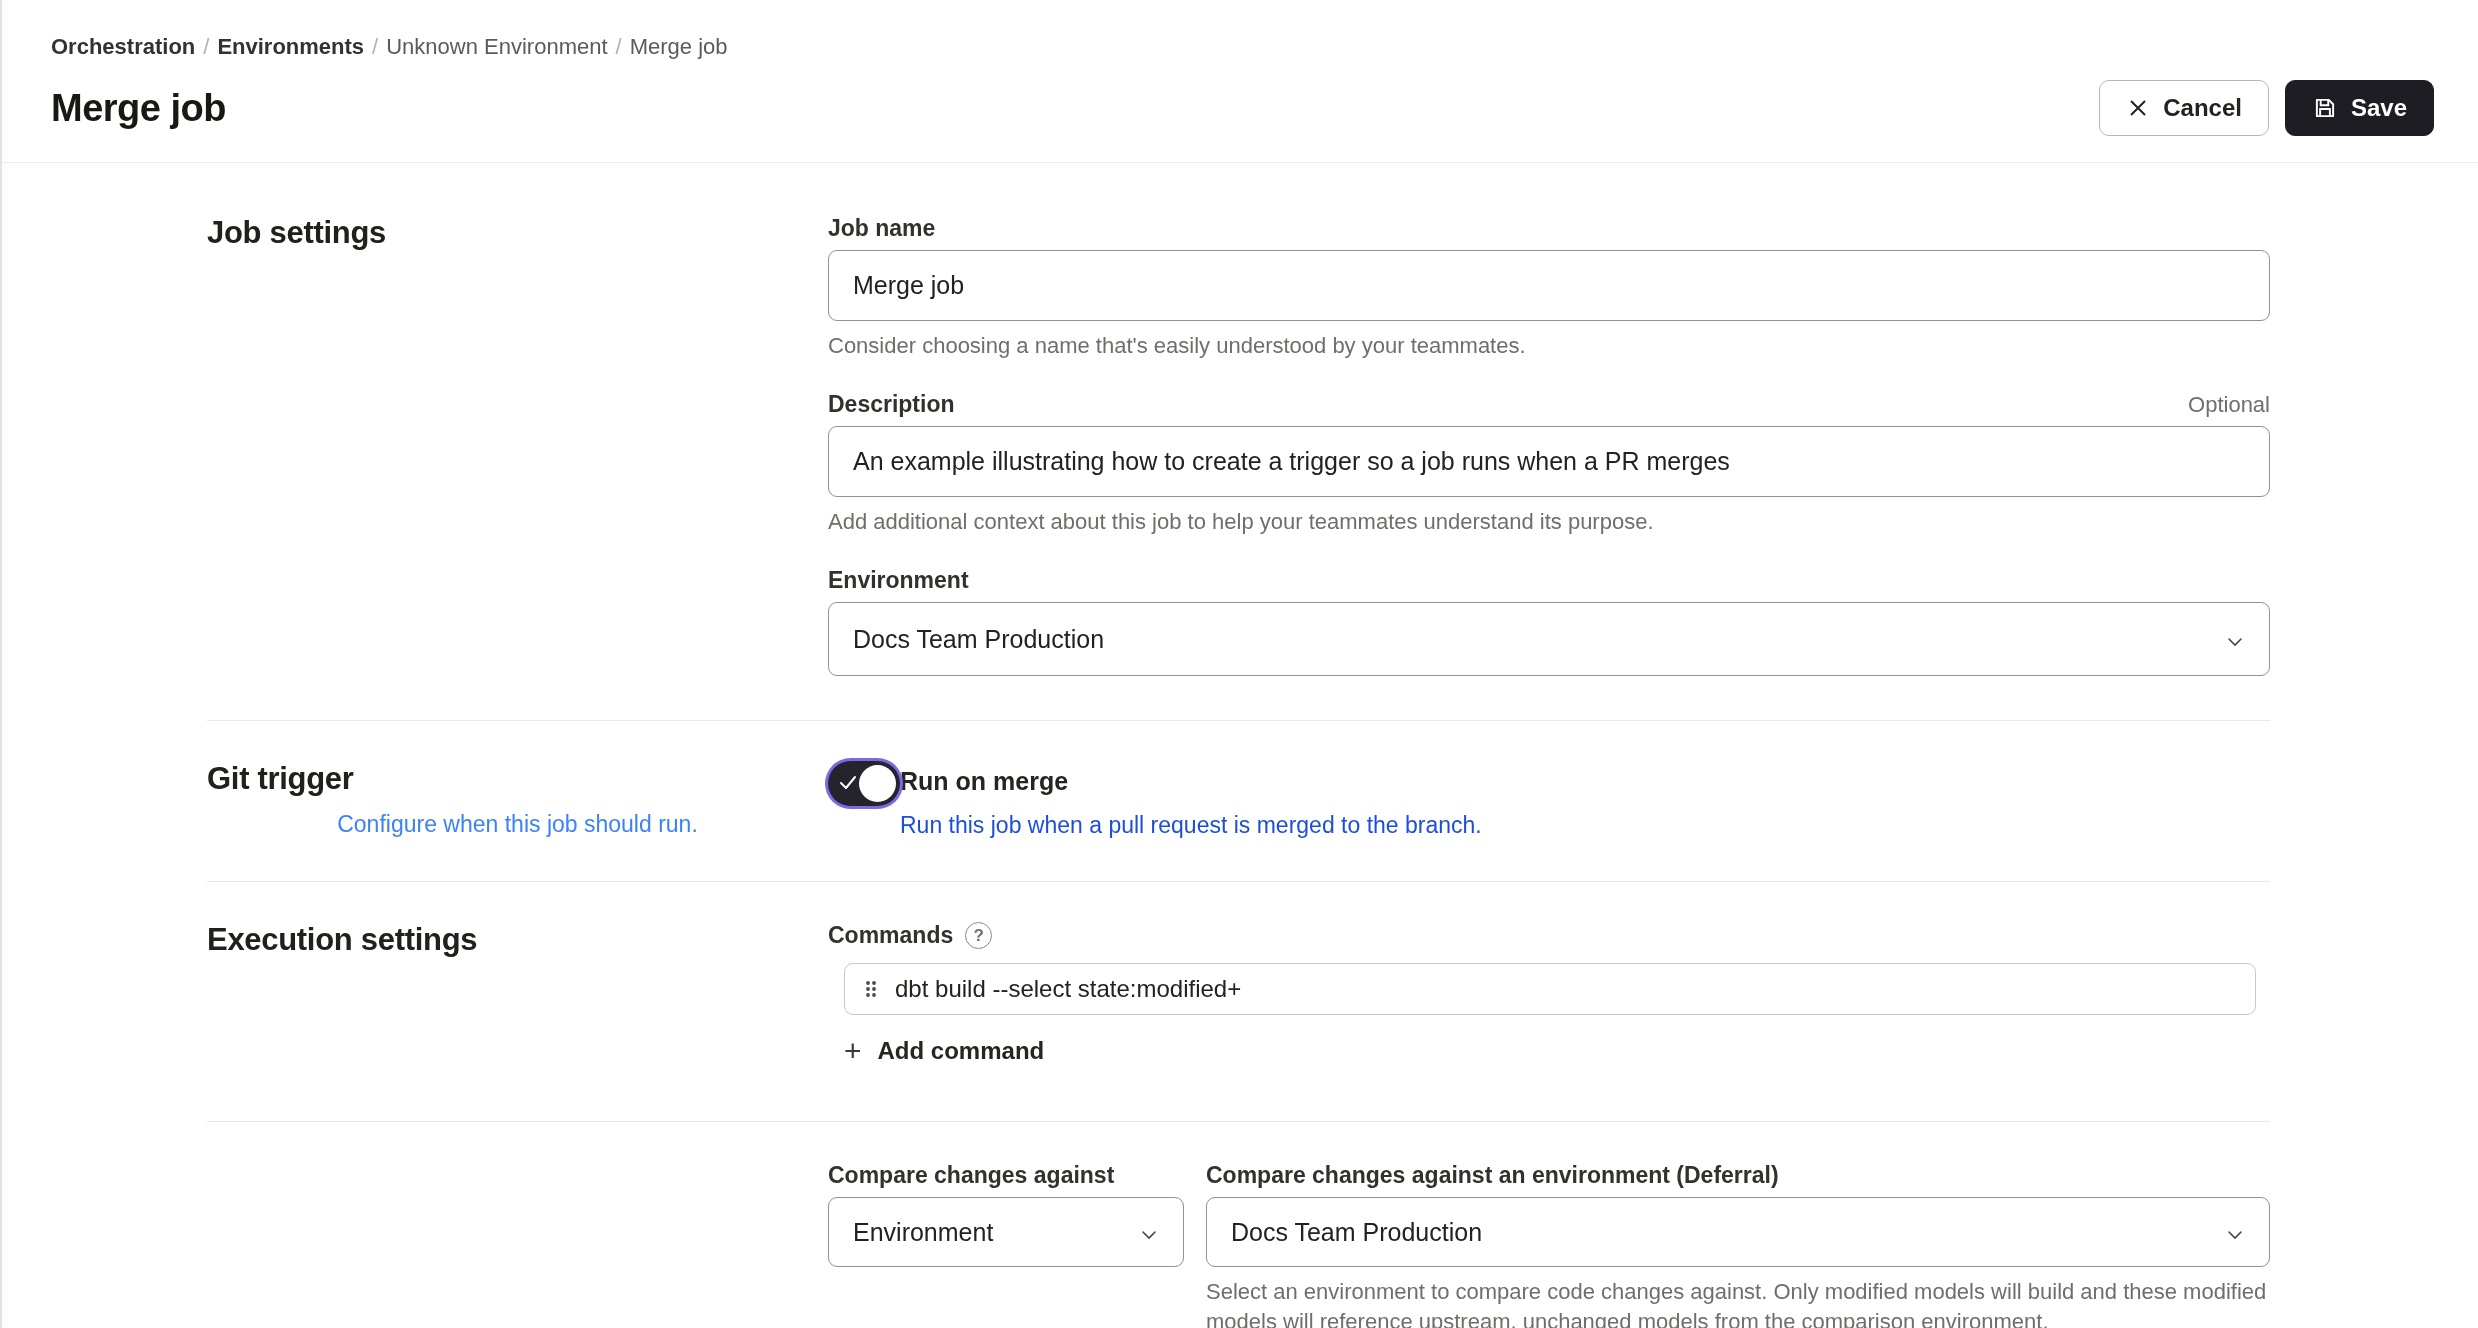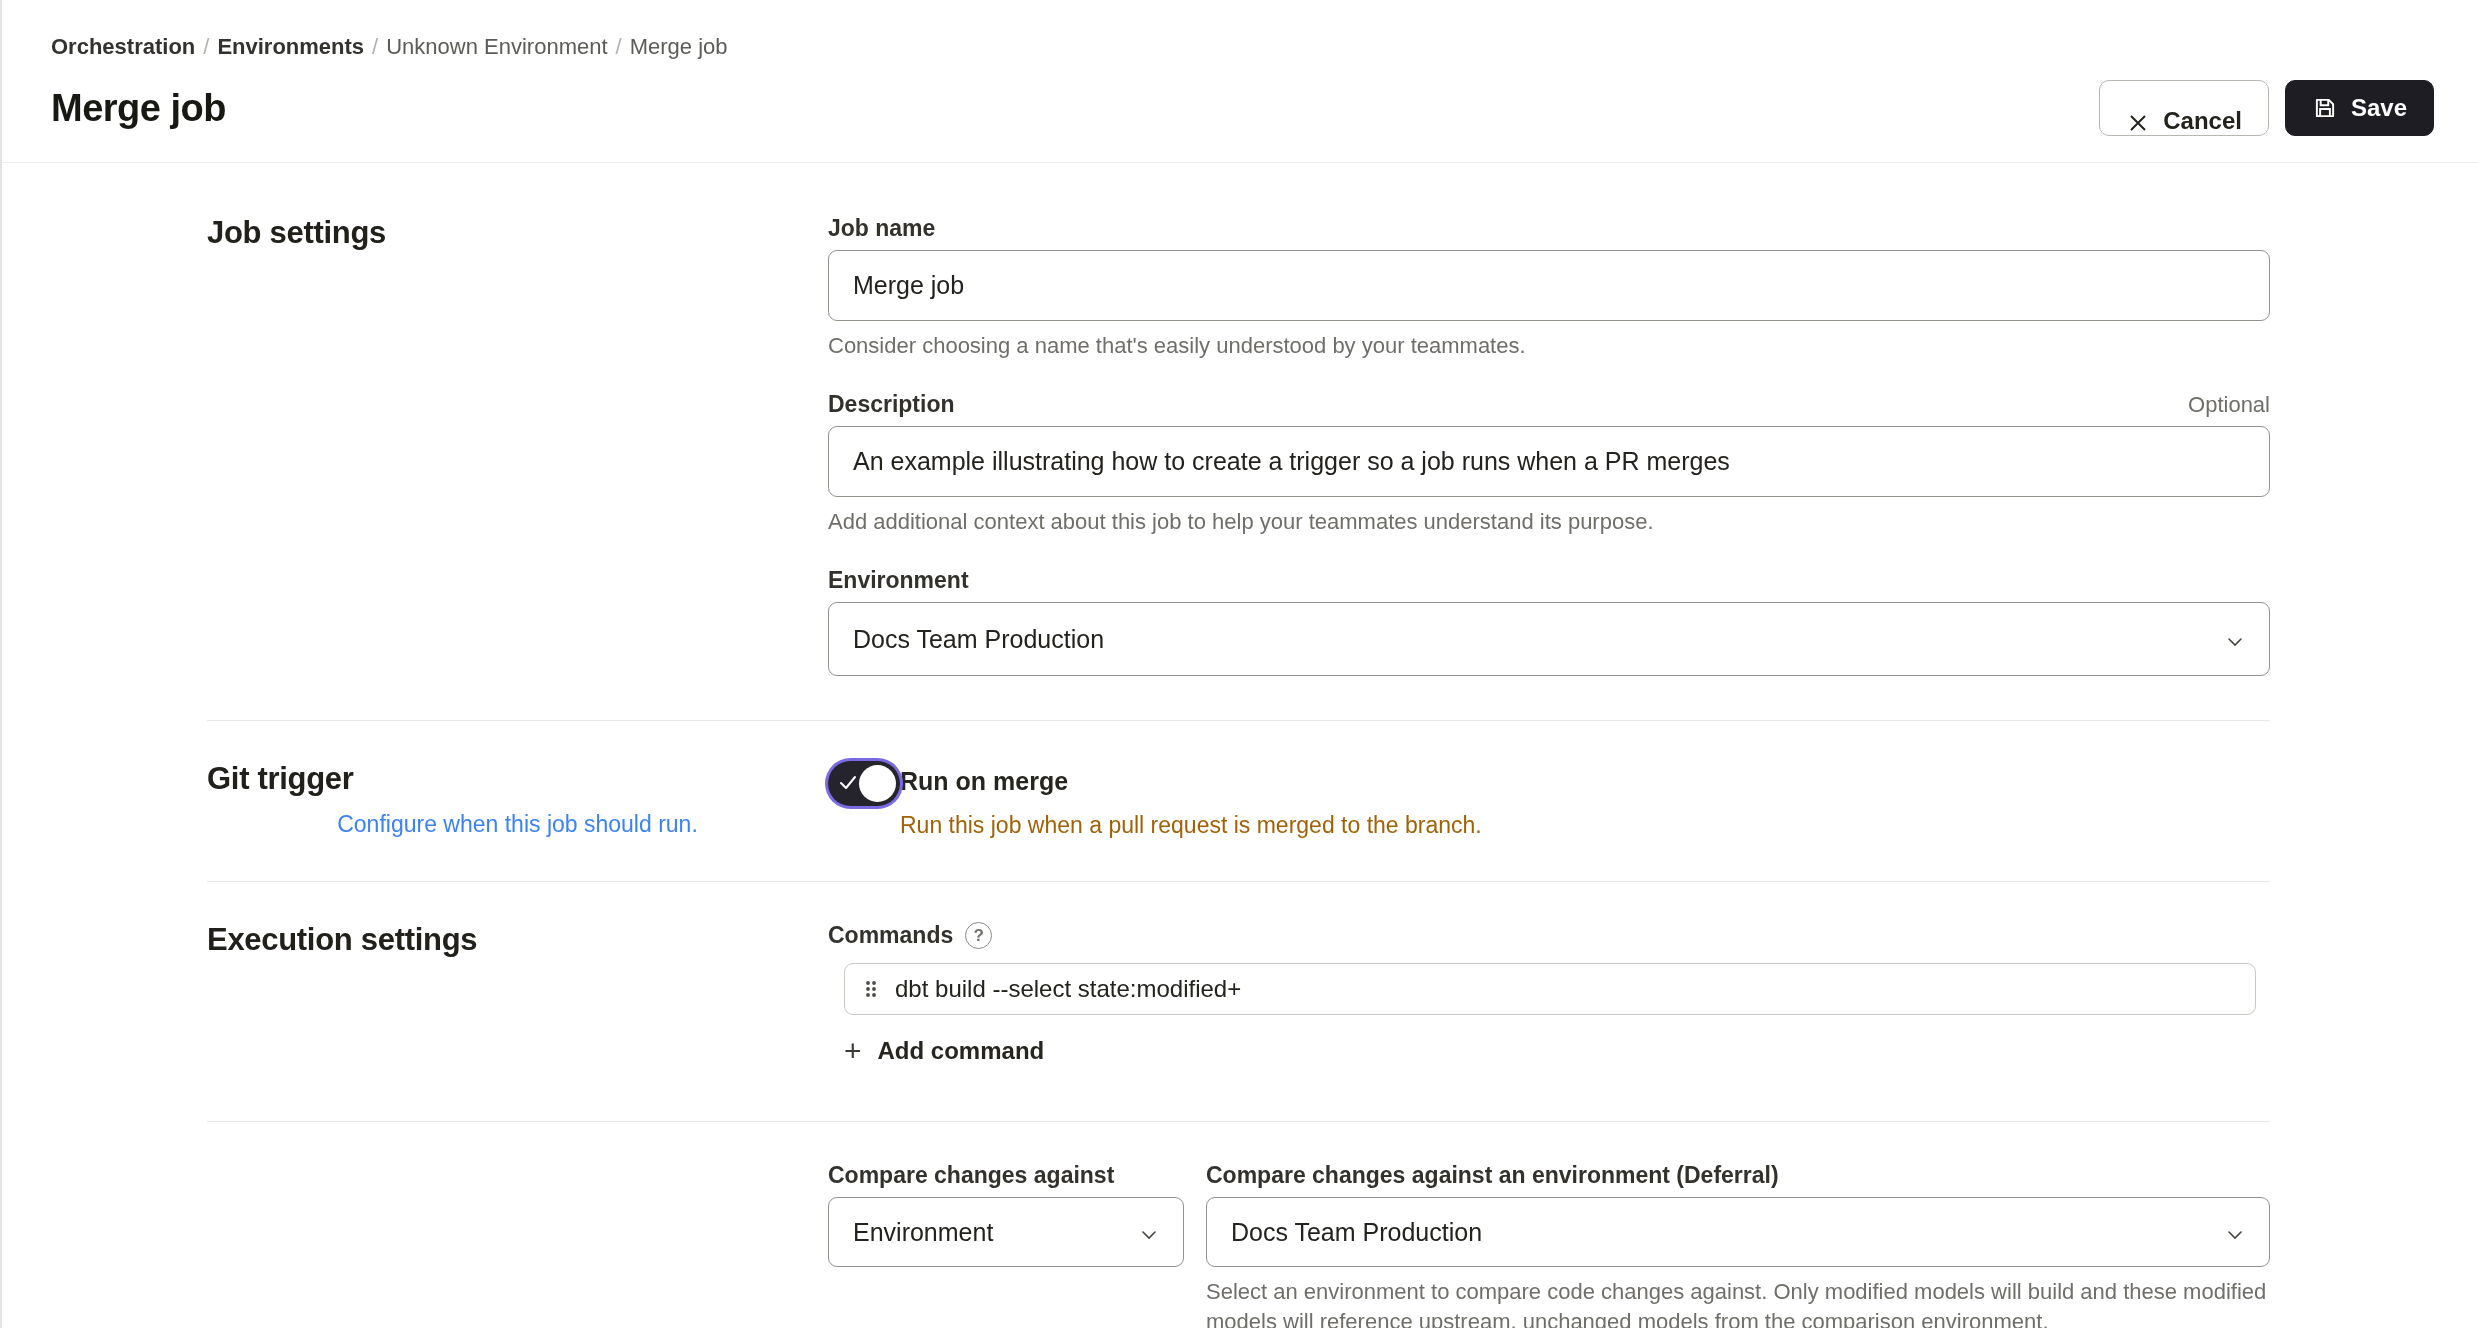--- a/index.html
+++ b/index.html
@@ -16,21 +16,21 @@
   .breadcrumb { display: flex; align-items: center; gap: 8px; font-size: 22px; }
   .bc-link { color: #33322e; font-weight: 600; text-decoration: none; cursor: pointer; }
   .bc-muted { color: #5c5b56; font-weight: 400; }
   .bc-sep { color: #b3b2ac; font-weight: 400; }
   .header-row { display: flex; align-items: center; justify-content: space-between; margin-top: 20px; }
   .page-title { font-size: 38px; font-weight: 700; color: #191914; letter-spacing: -0.5px; }
   .header-actions { display: flex; gap: 16px; }
   .btn { display: inline-flex; align-items: center; gap: 13px; height: 56px; padding: 0 26px;
          border-radius: 10px; font-size: 24px; font-weight: 600; cursor: pointer;
          font-family: inherit; }
-  .btn-secondary { background: #ffffff; border: 1px solid #b7b6b0; color: #23221d; align-items: flex-end; }
+  .btn-secondary { background: #ffffff; border: 1px solid #b7b6b0; color: #23221d; }
   .btn-primary { background: #1e1d23; border: 1px solid #1e1d23; color: #ffffff; }
   .btn svg { display: block; }
 
   
   .content { padding: 52px 208px 0 205px; }
   .row { display: grid; grid-template-columns: 621px 1fr; }
   .section-title { font-size: 31px; font-weight: 700; color: #21201b; letter-spacing: -0.3px; }
   .section-sub { font-size: 23px; color: #3b82f6; margin-top: 14px; text-align: center; }
   .divider { height: 1px; background: #e9e8e4; border: 0; }
   .div-1 { margin: 44px 0 40px 0; }
@@ -52,21 +52,21 @@
             padding: 12px 24px; font-size: 25px; color: #23221d; cursor: pointer; }
 
   
   .toggle-block { display: flex; align-items: flex-start; }
   .toggle { position: relative; width: 72px; height: 45px; border-radius: 23px; background: #25242c;
             flex: 0 0 auto; cursor: pointer; box-shadow: 0 0 0 3px #7a6ae4; }
   .toggle .knob { position: absolute; top: 4px; right: 4px; width: 37px; height: 37px;
                   background: #fff; border-radius: 50%; }
   .toggle svg { position: absolute; left: 10px; top: 13px; }
   .toggle-label { font-size: 25px; font-weight: 600; color: #26251f; padding-top: 6px; }
-  .toggle-helper { font-size: 23px; color: #a16207; margin-top: 16px; font-weight: 400; }
+  .toggle-helper { font-size: 23px; color: #1d4ed8; margin-top: 16px; font-weight: 400; }
 
   
   .command-row { margin: 14px 14px 0 16px; height: 52px; border: 1px solid #c9c8c2;
                  border-radius: 9px; display: flex; align-items: center; padding: 0 18px; gap: 16px;
                  background: #fff; }
   .command-input { border: 0; outline: none; flex: 1; font-size: 24px; color: #23221d;
                    font-family: inherit; background: transparent; }
   .drag-handle { cursor: grab; display: flex; }
   .add-command { display: inline-flex; align-items: center; gap: 16px; margin: 16px 0 0 16px;
                  height: 40px; border: 0; background: transparent; font-size: 24px; font-weight: 600;

